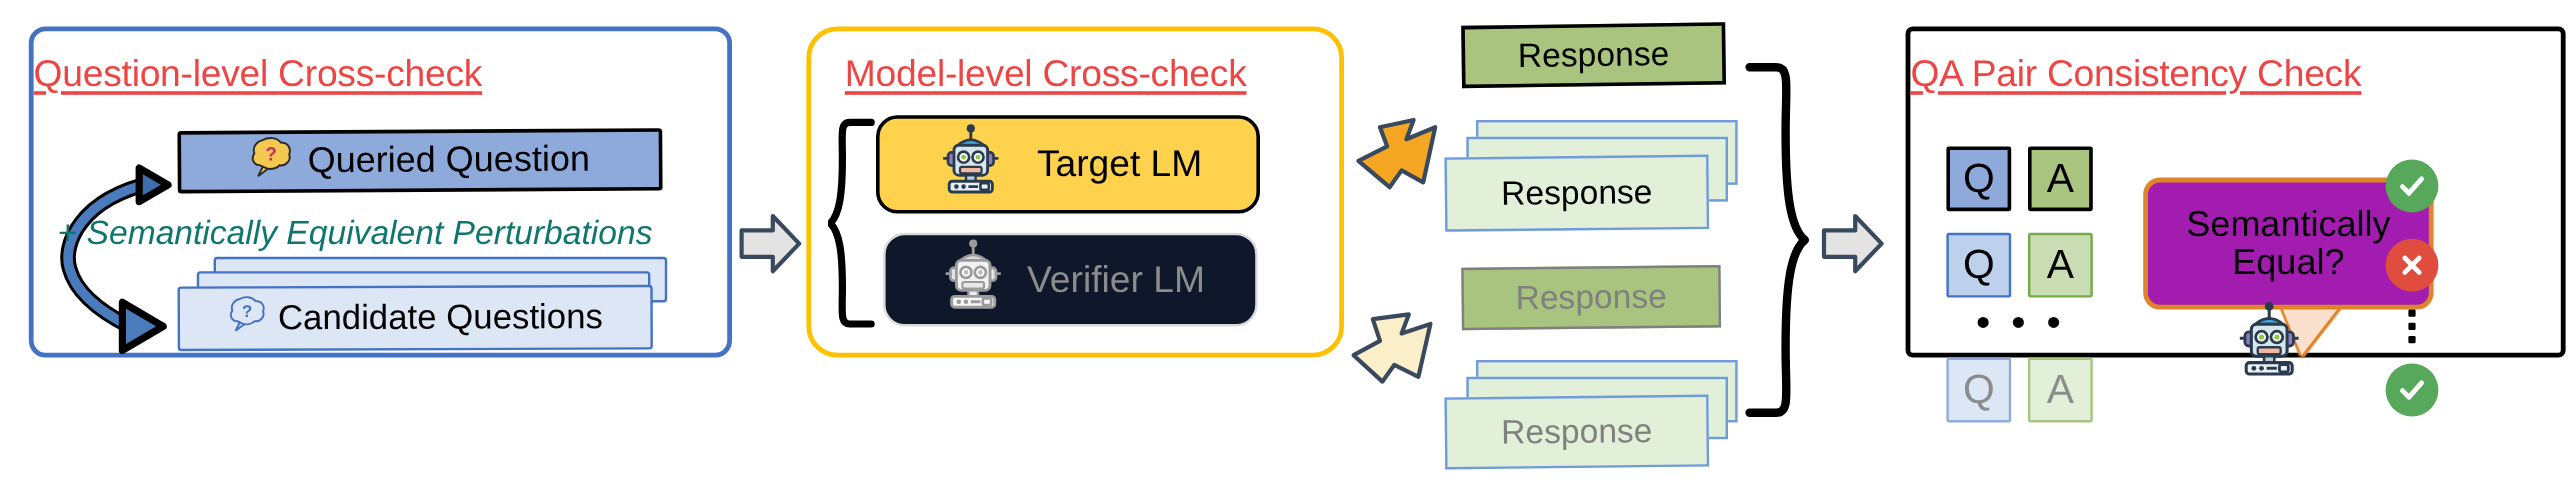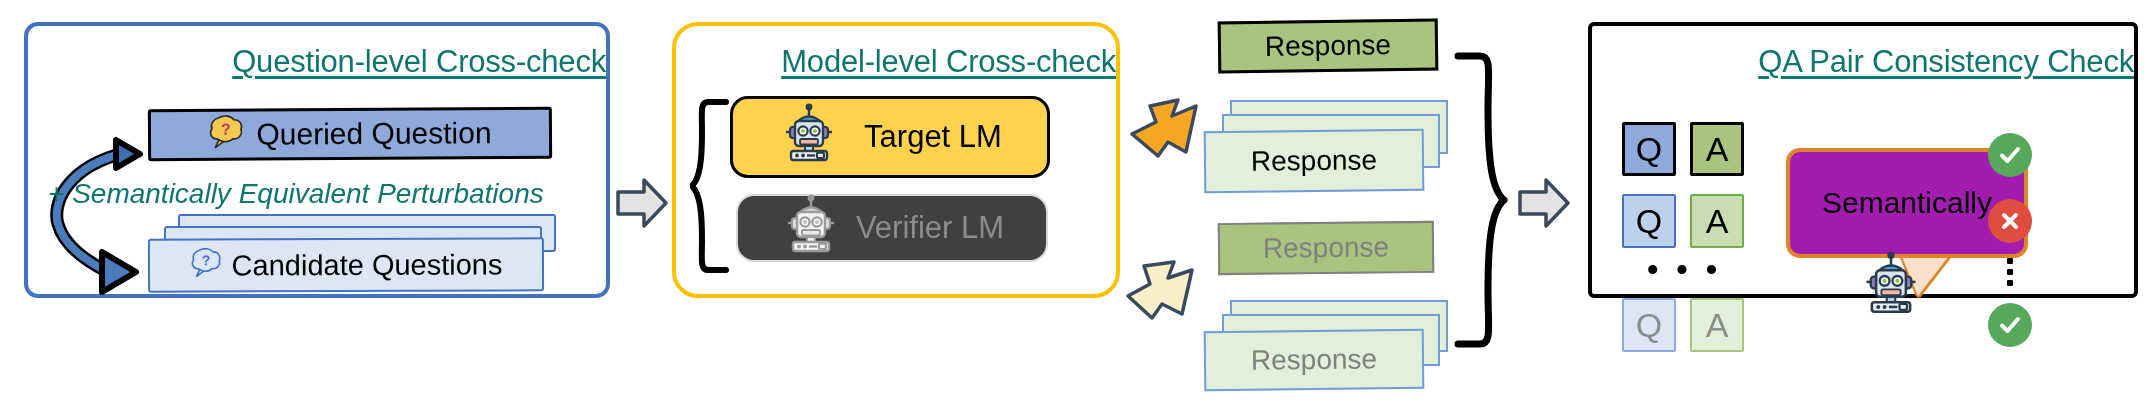--- a/index.html
+++ b/index.html
@@ -4,22 +4,22 @@
 <style>
   html,body{margin:0;padding:0;background:#ffffff;}
   body{width:2144px;height:408px;font-family:"Liberation Sans",sans-serif;overflow:hidden;}
   #stage{position:relative;width:2144px;height:408px;}
 
   .abs{position:absolute;}
 
   
   .panel{position:absolute;border-style:solid;background:#fff;}
   .panel-title{
-    position:absolute;left:0;right:0;text-align:right;
-    font-size:31px;color:#0f766e;font-weight:400;
+    position:absolute;left:0;right:0;text-align:left;
+    font-size:31px;color:#ef4444;font-weight:400;
     text-decoration:underline;text-underline-offset:4px;
     white-space:nowrap;letter-spacing:-0.2px;
   }
 
   #panel-q{left:24px;top:22px;width:578px;height:268px;
     border:4px solid #4472c4;border-radius:14px;}
   #panel-m{left:672px;top:22px;width:440px;height:268px;
     border:4px solid #ffc000;border-radius:26px;}
   #panel-qa{left:1588px;top:22px;width:542px;height:268px;
     border:4px solid #000000;border-radius:6px;}
@@ -54,22 +54,22 @@
     text-align:left;white-space:nowrap;
   }
 
   
   #target-lm{
     left:730px;top:96px;width:320px;height:82px;
     background:#ffd24d;border:3px solid #000;border-radius:18px;
     font-size:31px;color:#000;gap:24px;
   }
   #verifier-lm{
-    left:736px;top:194px;width:312px;height:68px;
-    background:#404040;border:2px solid #d9d9d9;border-radius:18px;
+    left:736px;top:194px;width:312px;height:78px;
+    background:#0f172a;border:2px solid #d9d9d9;border-radius:18px;
     font-size:31px;color:#8c8c8c;gap:14px;
   }
 
   
   .resp{
     position:absolute;display:flex;align-items:center;justify-content:center;
     white-space:nowrap;box-sizing:border-box;
   }
   .resp-dark{background:#a9c47f;font-size:28px;}
   .resp-light{background:#e2efd9;border:2px solid #6f9ddb;font-size:28px;}
@@ -303,20 +303,21 @@
   <div class="qa-cell" id="qa-q2">Q</div>
   <div class="qa-cell" id="qa-a2">A</div>
   <div class="abs" id="qa-ellipsis">• • •</div>
   <div class="qa-cell" id="qa-q3">Q</div>
   <div class="qa-cell" id="qa-a3">A</div>
 
   <div id="speech-tail"></div>
   <div id="speech-bubble">
     <div>
       <div>Semantically</div>
+      <div>Equal?</div>
     </div>
   </div>
 
   <span class="abs" style="left:1858px;top:250px;">
     <svg width="66" height="66" viewBox="0 0 62 62">
       <line x1="31" y1="6" x2="31" y2="14" stroke="#2b3b4e" stroke-width="2.4"></line>
       <circle cx="31" cy="5" r="3.4" fill="#2b3b4e"></circle>
       <path d="M20,19 Q31,10 42,19 Z" fill="#45a9d8" stroke="#2b3b4e" stroke-width="2.2"></path>
       <rect x="12" y="25" width="8" height="11" rx="3" fill="#8e7cc3" stroke="#2b3b4e" stroke-width="2.2"></rect>
       <rect x="42" y="25" width="8" height="11" rx="3" fill="#8e7cc3" stroke="#2b3b4e" stroke-width="2.2"></rect>

